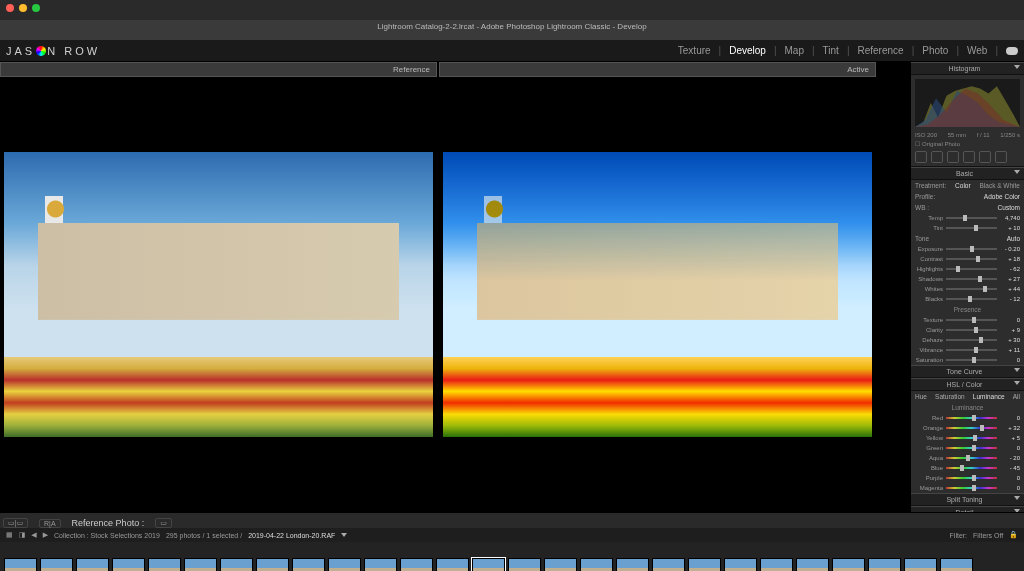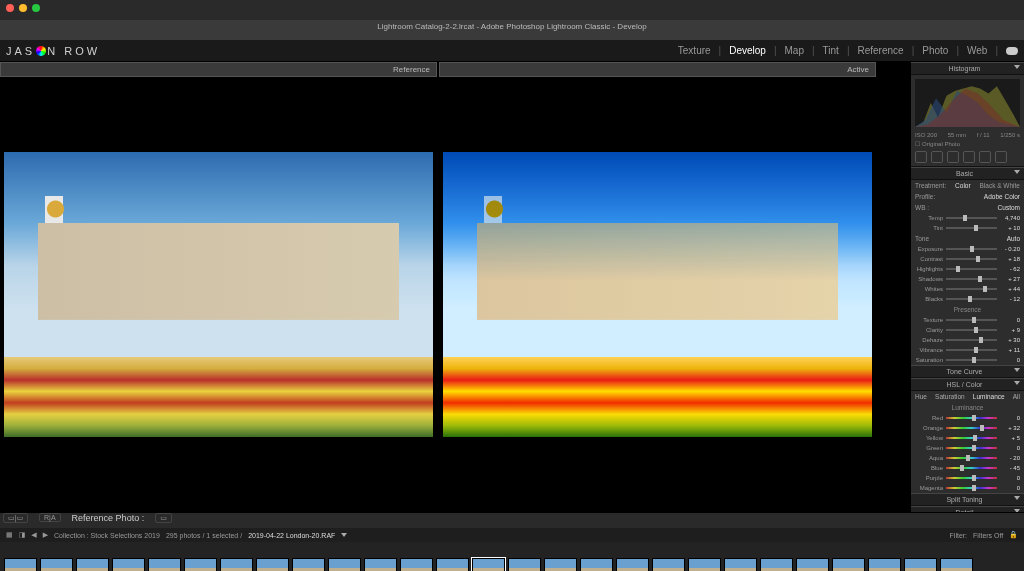--- a/index.html
+++ b/index.html
@@ -61,21 +61,21 @@
 .row2 .k { color: #999; }
 .row2 .v { color: #ddd; }
 .slider-row { display: flex; align-items: center; justify-content: space-between; padding: 1px 4px; gap: 3px; }
 .slider-row .lbl { width: 28px; font-size: 6px; color: #999; text-align: right;}
 .slider-row .track { flex: 1; height: 8px; position: relative; }
 .slider-row .track::before { content:""; position:absolute; left:0; right:0; top:3px; height:2px; background:#555; }
 .slider-row .knob { position:absolute; top:1px; width:4px; height:6px; background:#bbb; }
 .slider-row .val { width: 20px; text-align: right; font-size: 6px; color: #ddd; }
 .hue-track .track::before { background: linear-gradient(to right,#b33,#cc3,#3c3,#3cc,#33c,#c3c,#b33); }
 .sub-title { text-align: center; padding: 2px 0; color: #888; font-size: 6.5px; }
-.toolbar-bottom { height: 16px; background: #2a2a2a; border-top: 1px solid #000; display: flex; align-items: flex-start; padding: 0 3px; gap: 11px; }
+.toolbar-bottom { height: 16px; background: #2a2a2a; border-top: 1px solid #000; display: flex; align-items: flex-end; padding: 0 3px; gap: 11px; }
 .toolbar-bottom .chip { font-size: 7px; color:#999; border:1px solid #444; padding:0 4px; border-radius:2px;}
 
 
 .statusbar { height: 14px; background: #1e1e1e; display: flex; align-items: center; font-size: 7px; color:#999; padding: 0 6px; gap: 6px; }
 .statusbar .right { margin-left: auto; }
 .filmstrip { height: 55px; background: #232323; display: flex; align-items: center; padding: 4px; gap: 3px; overflow: hidden; }
 .thumb { width: 33px; height: 24px; background: linear-gradient(#6aa0d0 0 40%, #c0b090 40% 65%, #8a9040 65%); border: 1px solid #000; flex-shrink:0;}
 .thumb.sel { outline: 1px solid #fff; }
 .thumb::after{content:""; display:block; height:4px; background:#555; margin-top:24px; width:50%;}
 .tri { width:0; height:0; border-style:solid; display:inline-block;}

